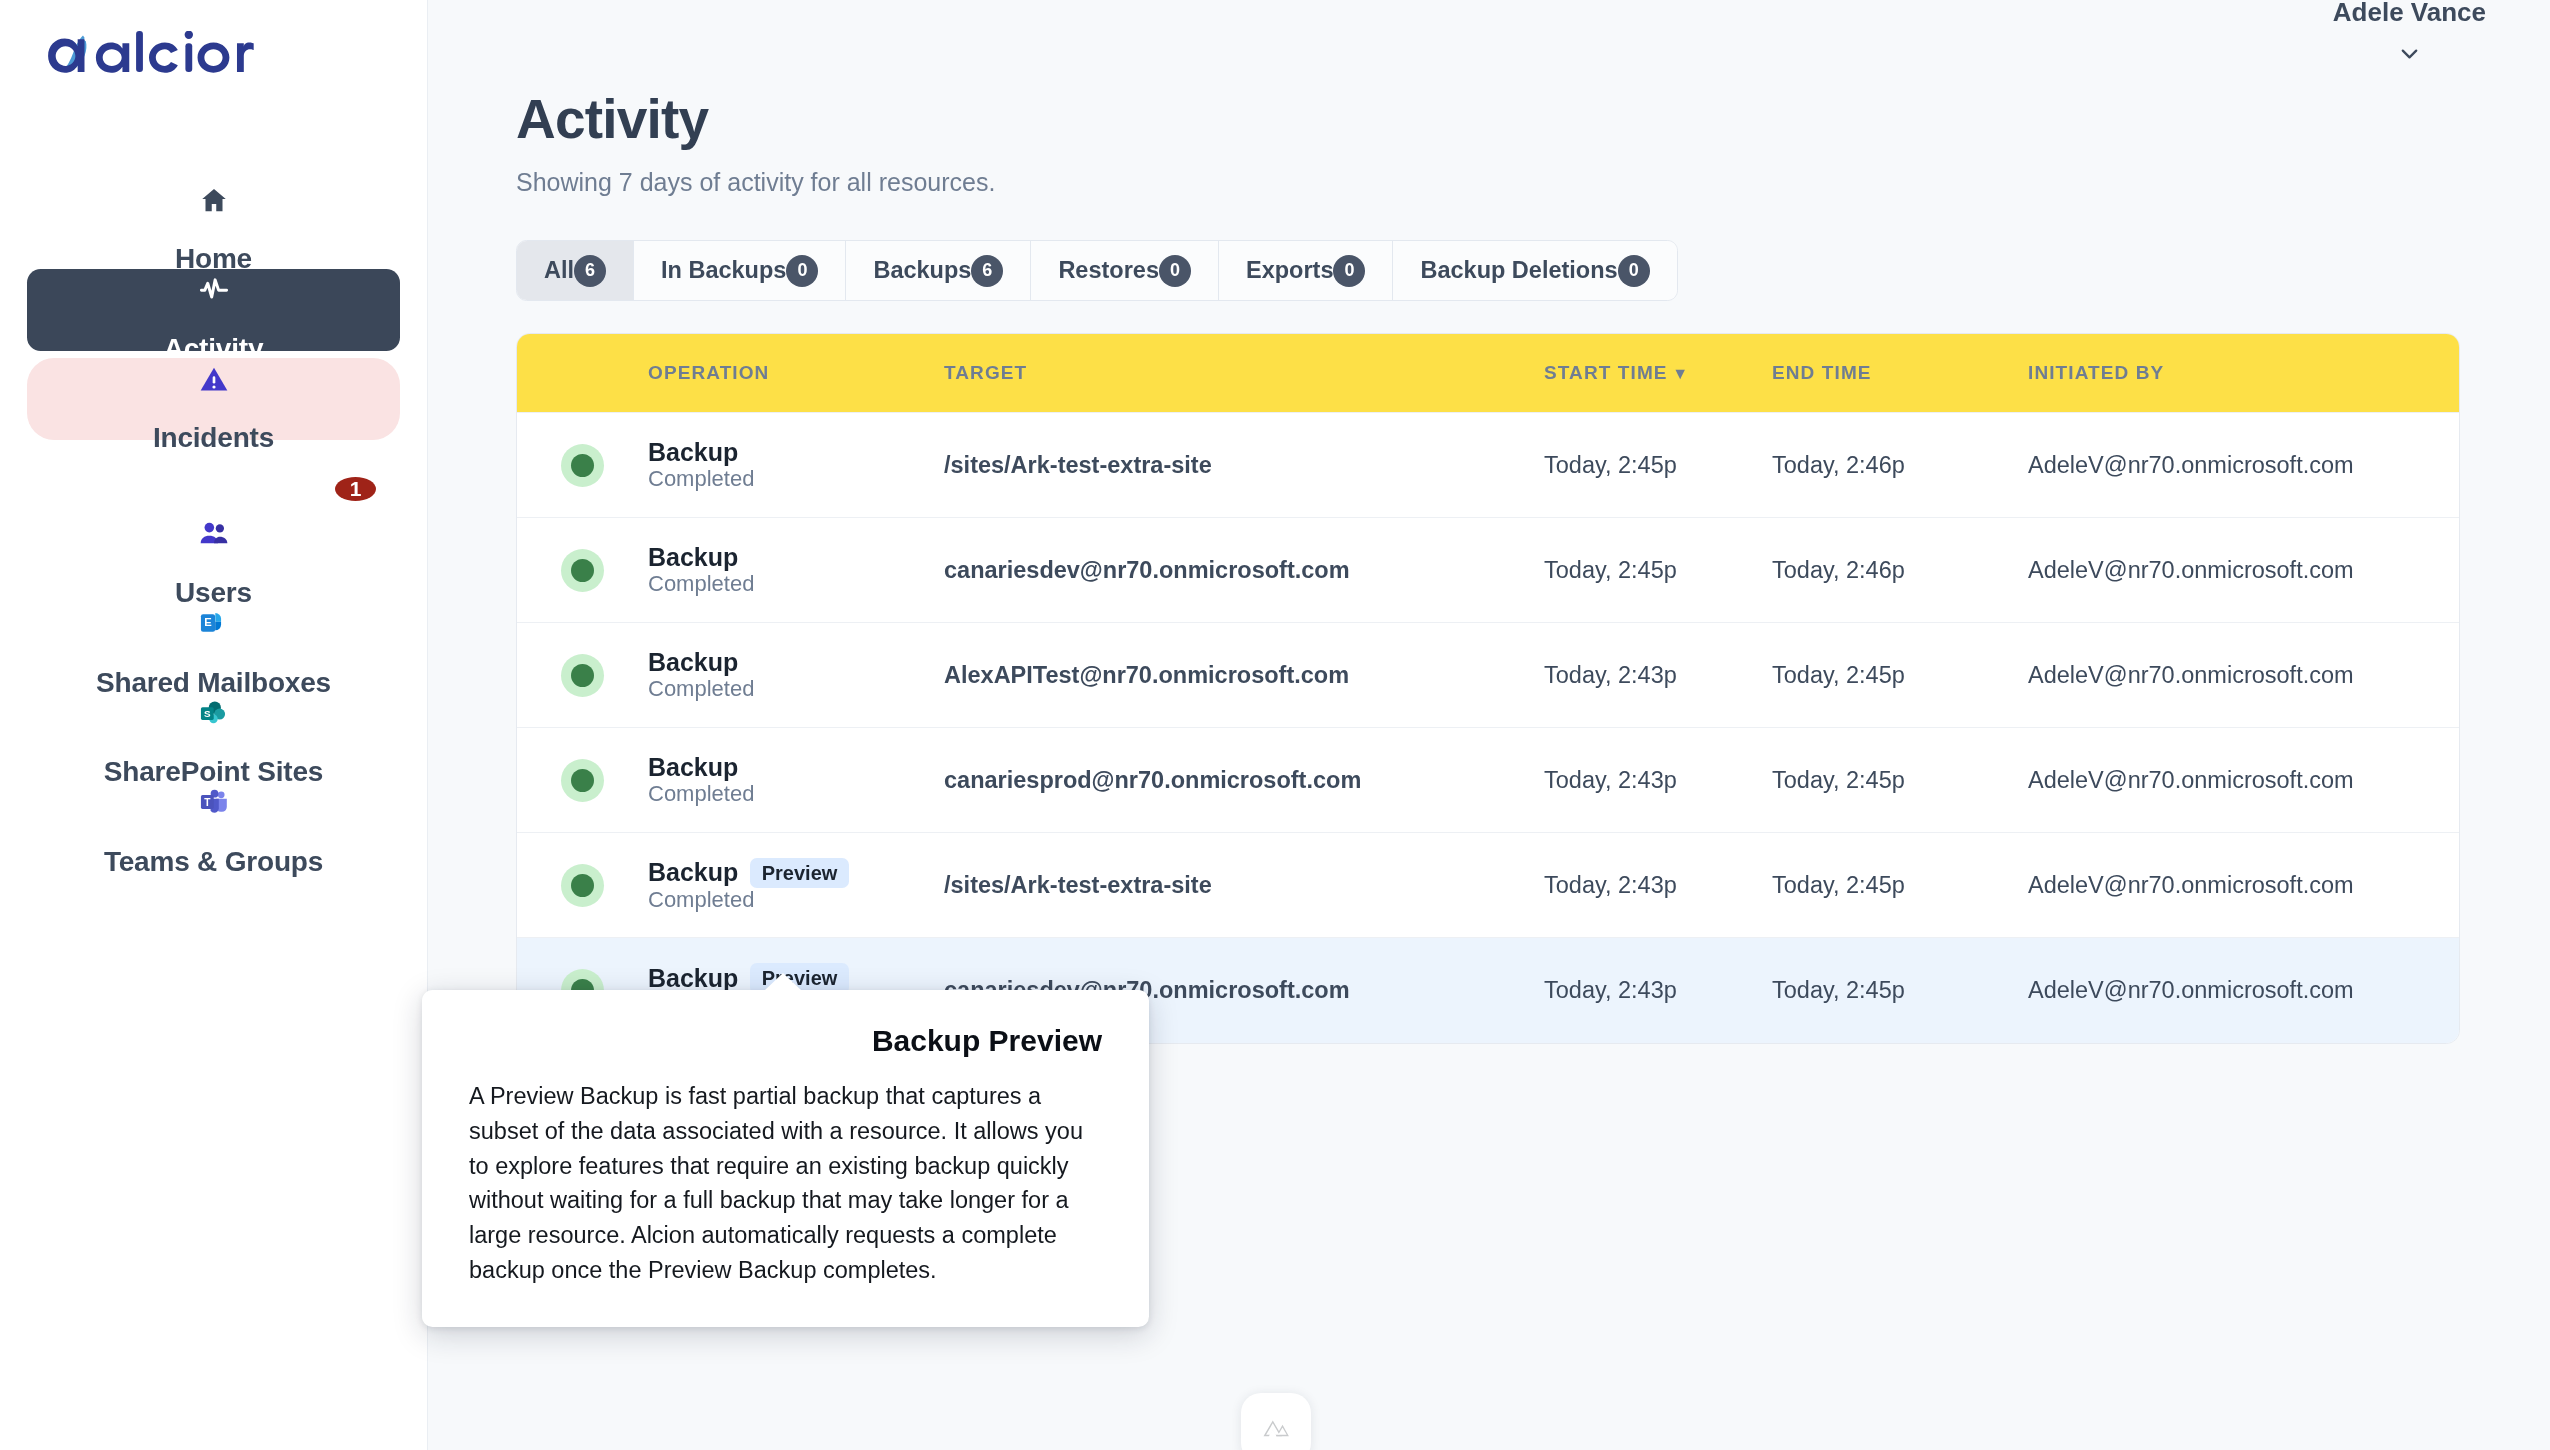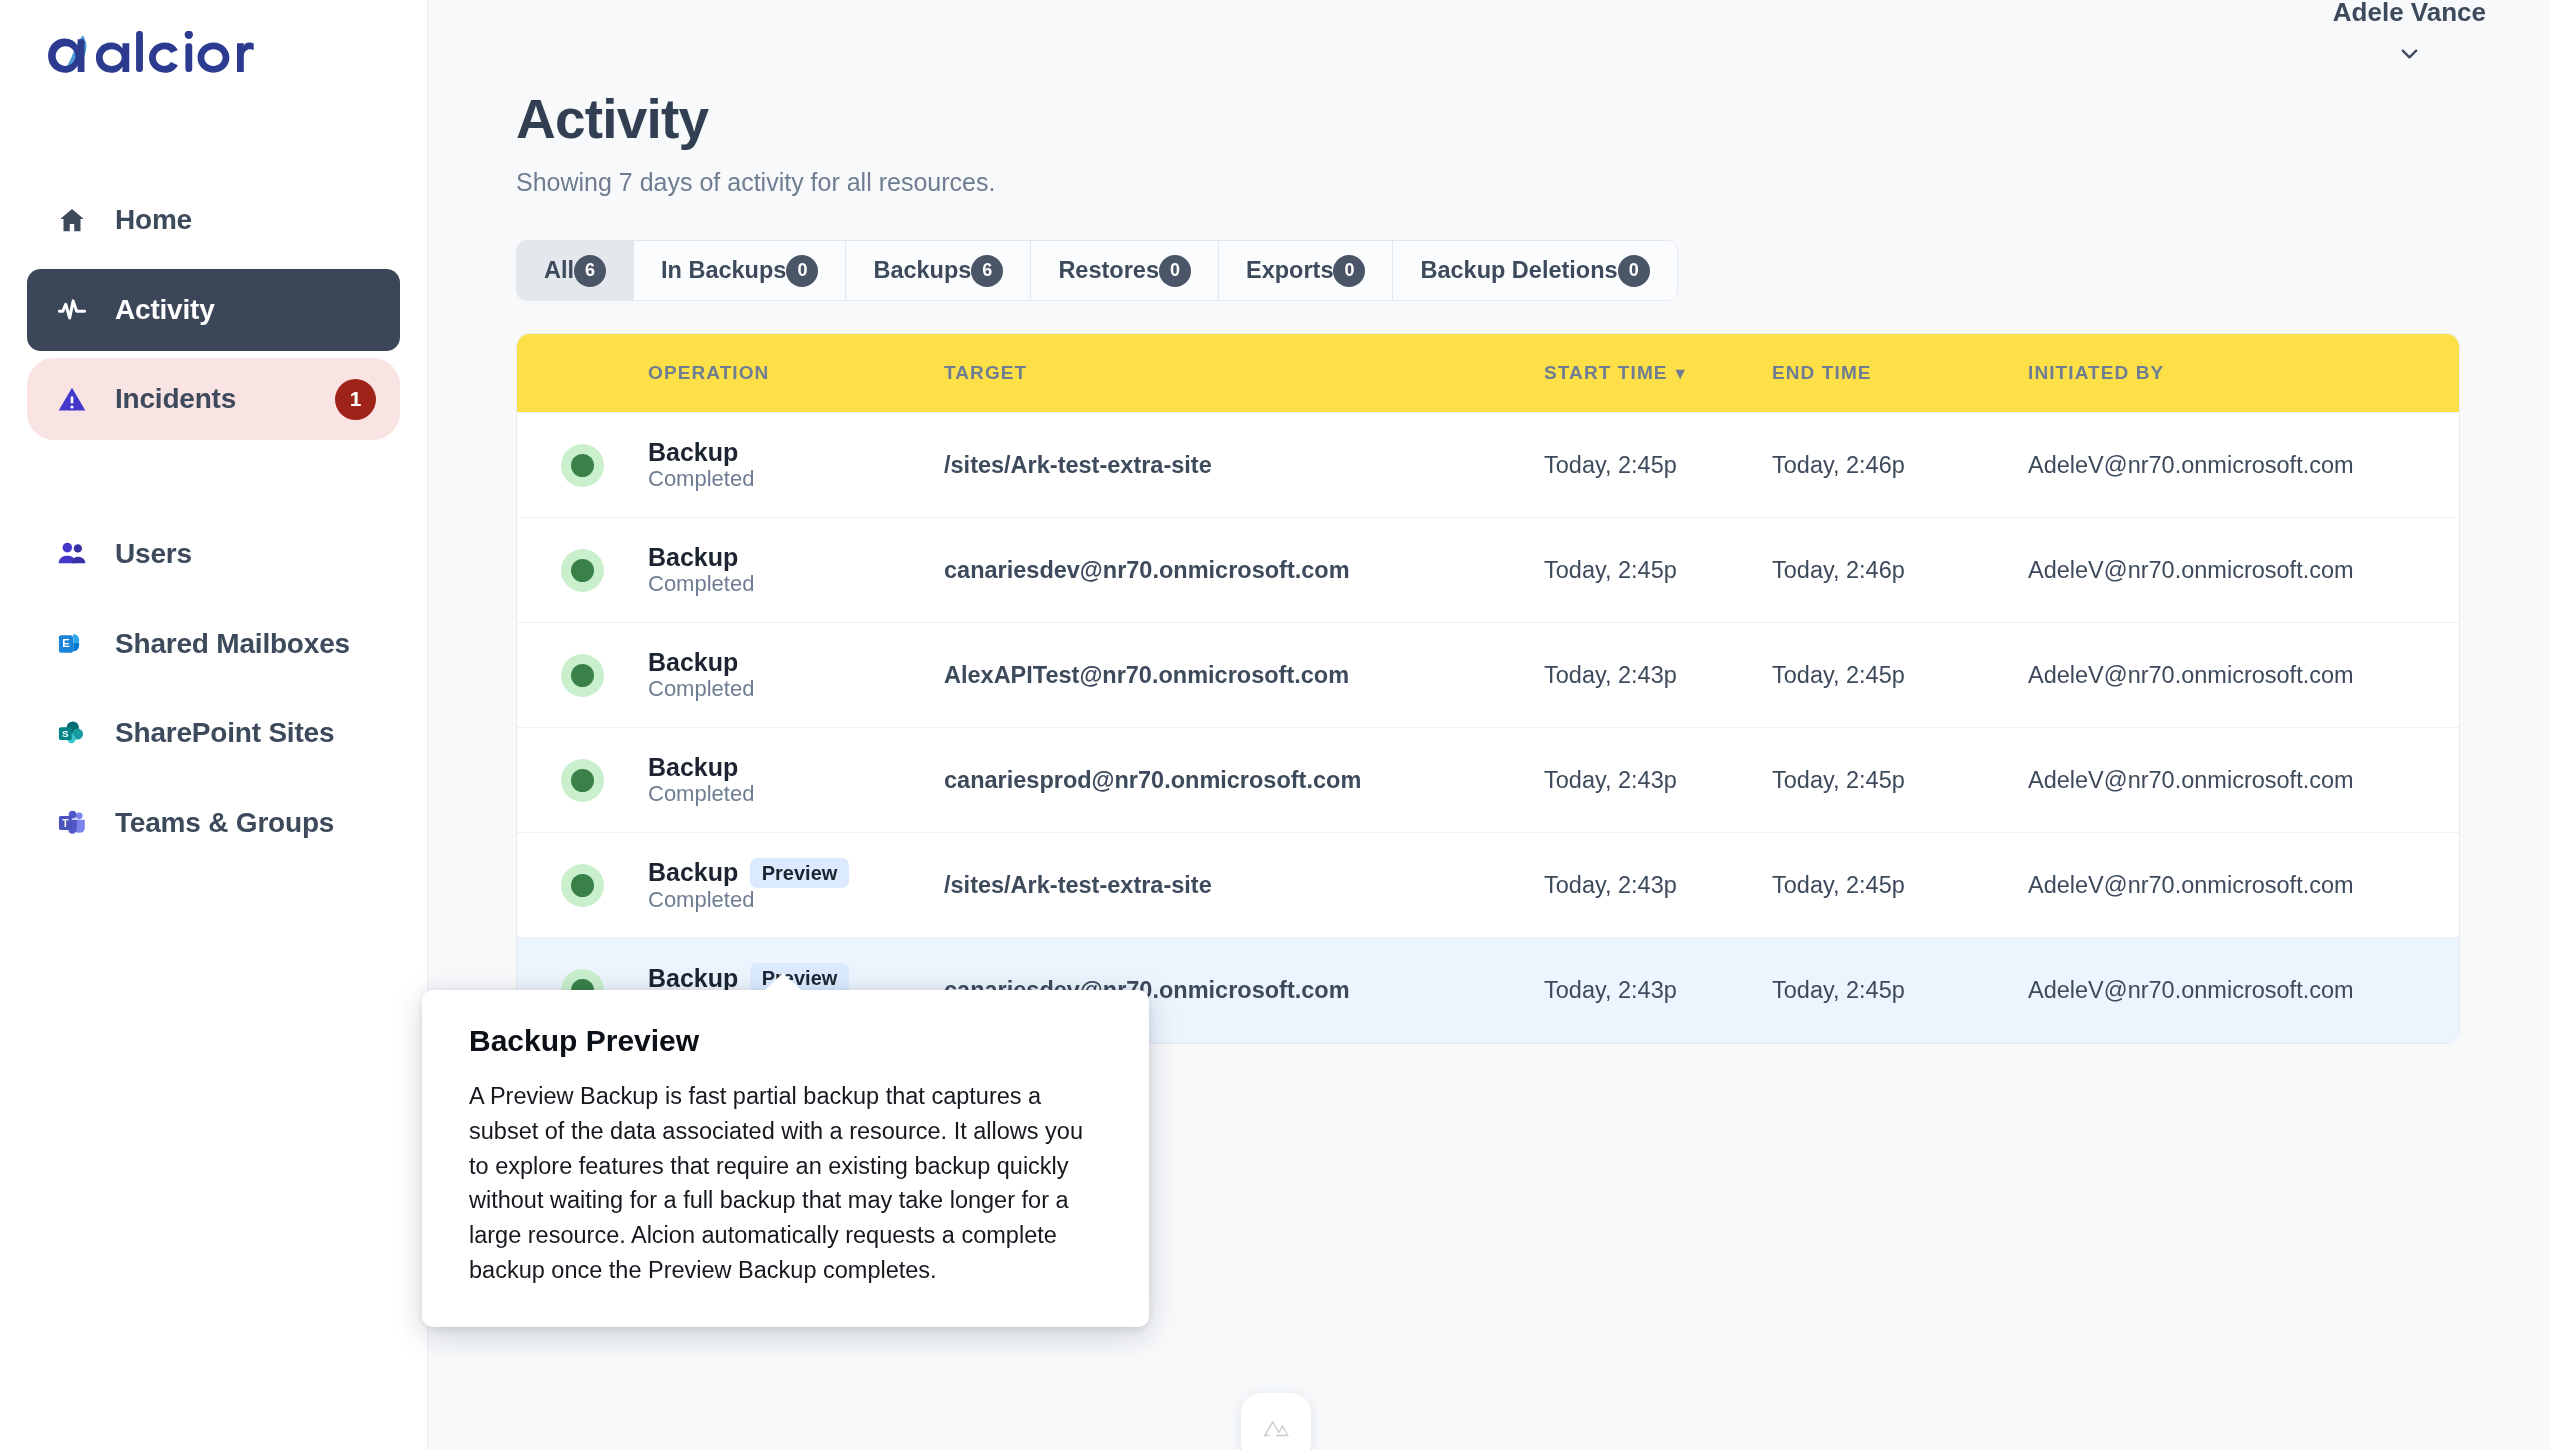--- a/index.html
+++ b/index.html
@@ -50,20 +50,21 @@
 
   .nav-item {
     display: flex;
     align-items: center;
     height: 82px;
     padding: 0 24px;
     border-radius: 13.7px;
     gap: 23px;
     cursor: pointer;
     position: relative;
+    flex-direction: column;
   }
 
   .nav-item + .nav-item { margin-top: 7.6px; }
 
   .nav-icon {
     width: 41px;
     height: 41px;
     display: flex;
     align-items: center;
     justify-content: center;
@@ -318,20 +319,21 @@
     border-left: 18px solid transparent;
     border-right: 18px solid transparent;
     border-bottom: 17.5px solid #ffffff;
   }
 
   .tip-title {
     font-size: 30px;
     font-weight: bold;
     color: #0b0f16;
     line-height: 1.2;
+    text-align: right;
   }
 
   .tip-body {
     margin-top: 20px;
     font-size: 23.5px;
     line-height: 1.48;
     color: #15191f;
     font-weight: normal;
   }
 

